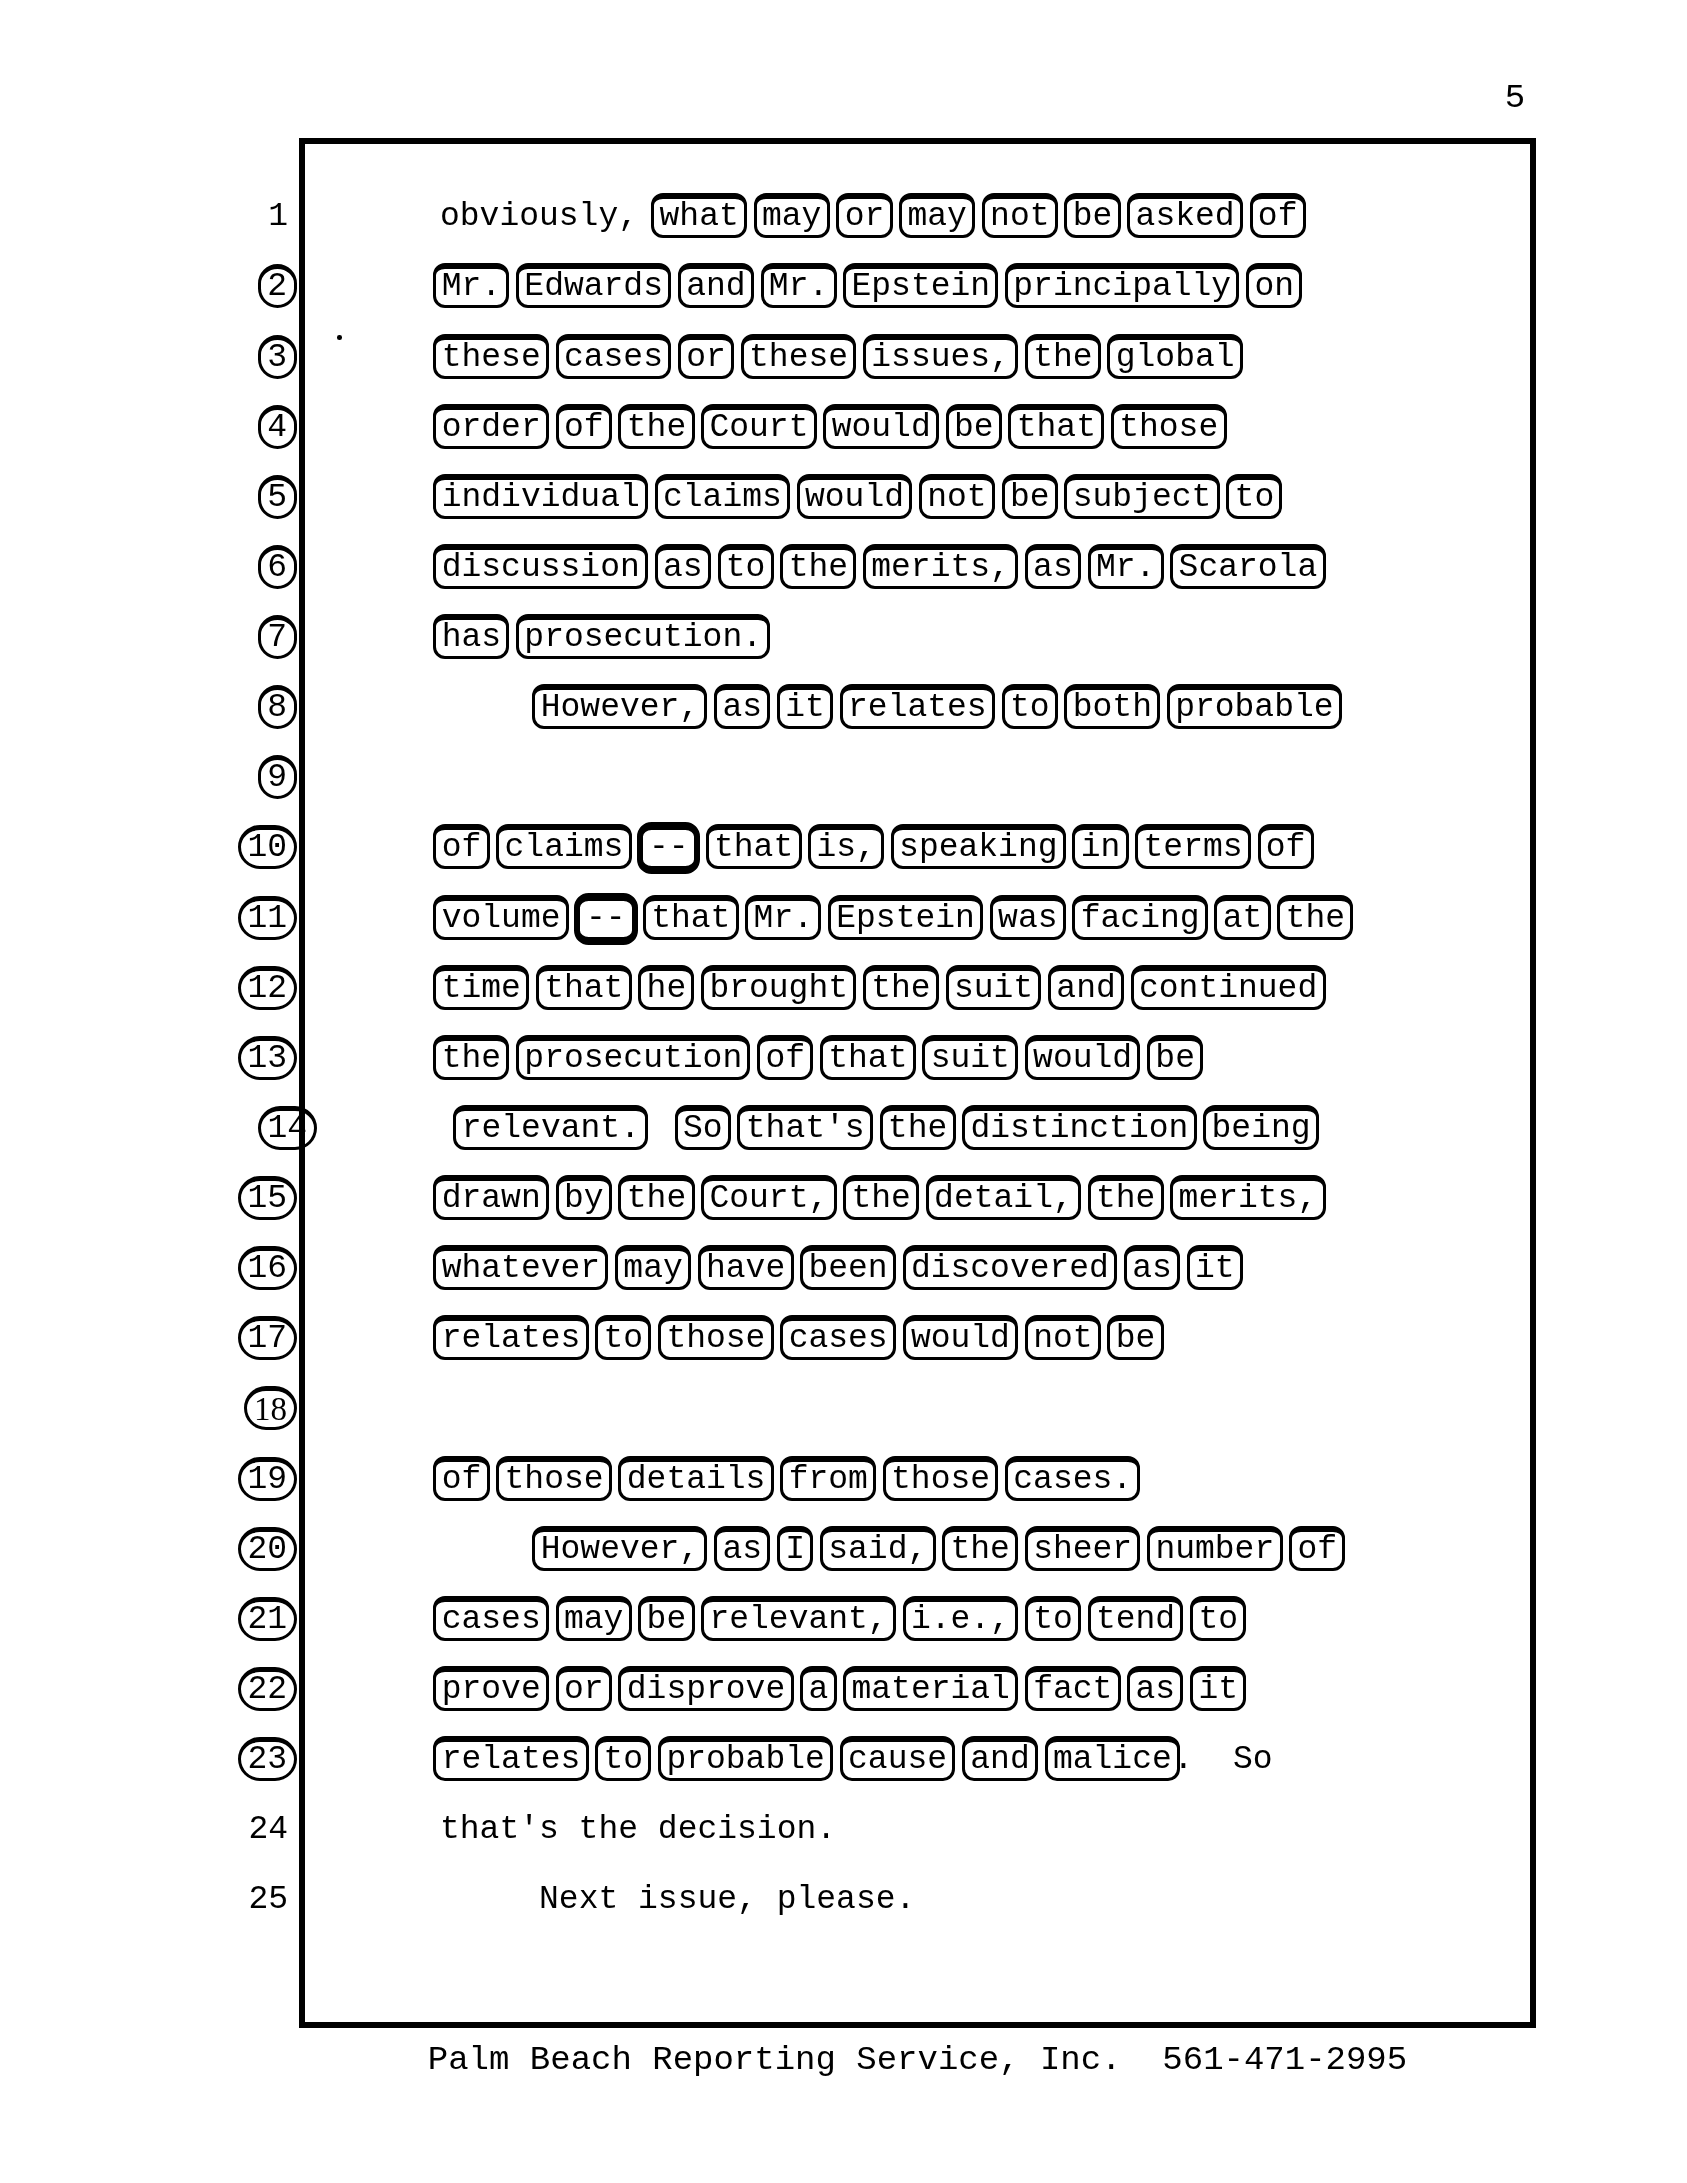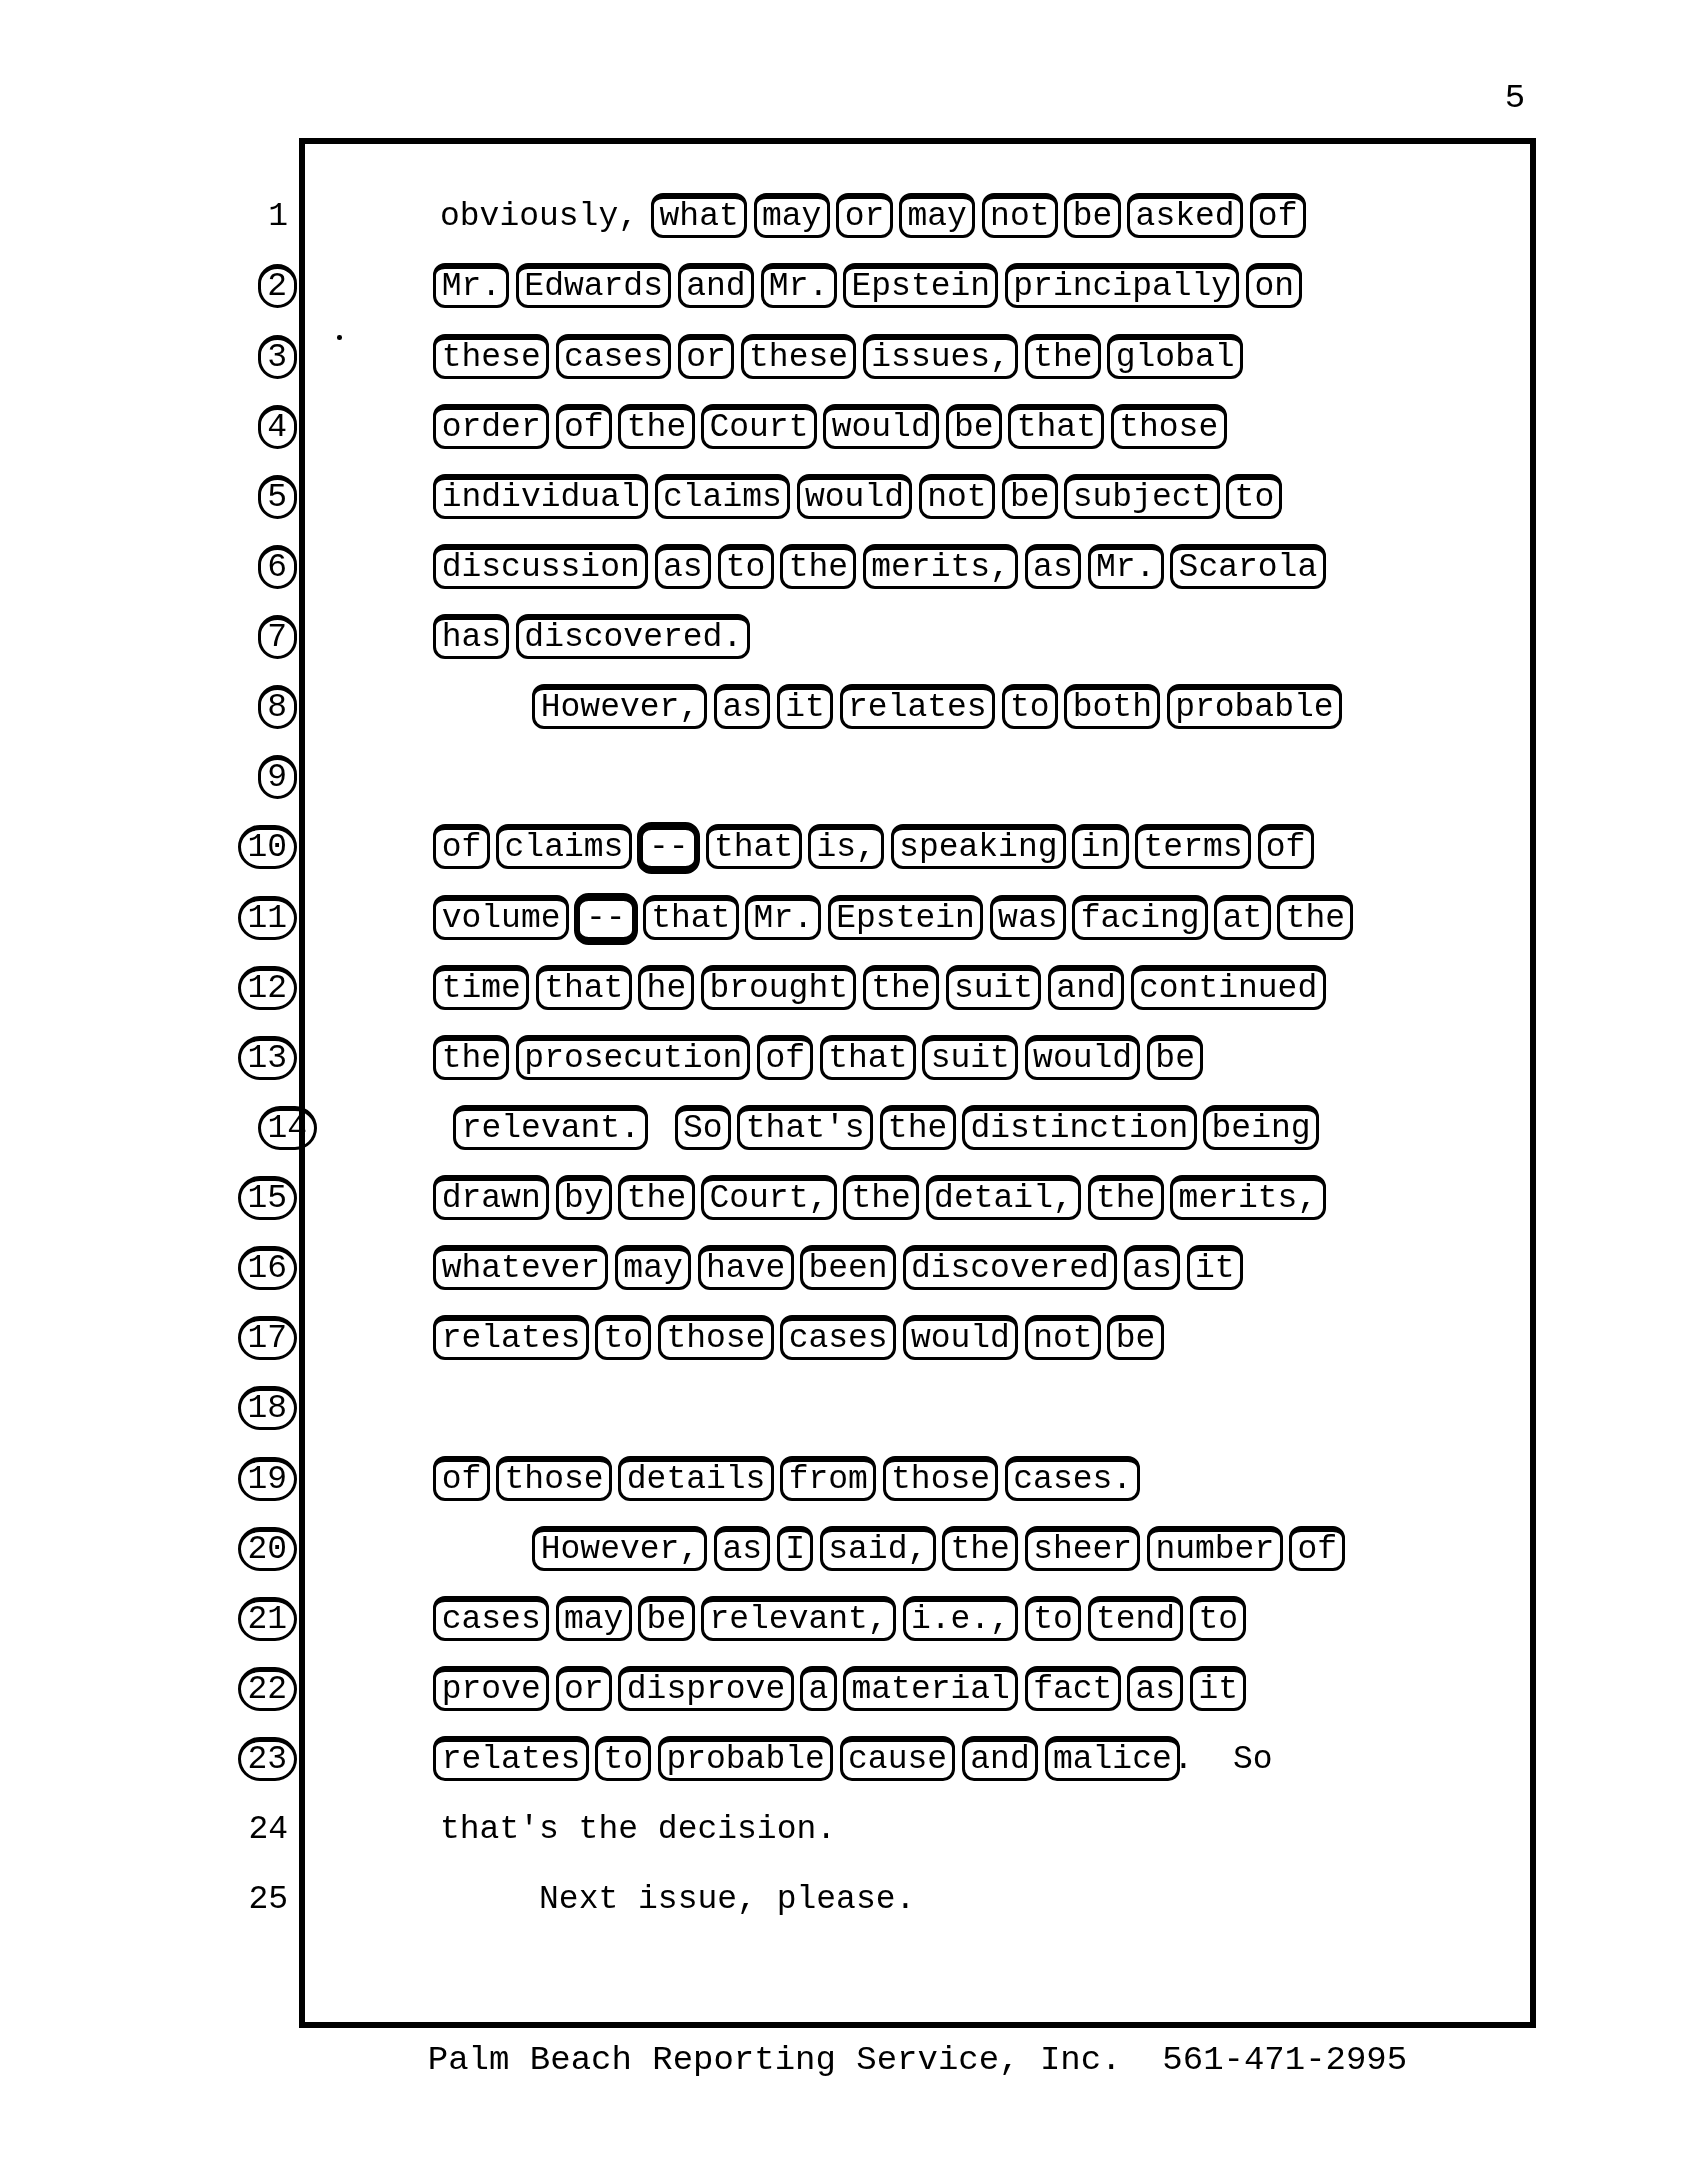--- a/index.html
+++ b/index.html
@@ -90,32 +90,32 @@
   <div class="page-number">5</div>
   <div class="frame"></div>
   <div class="ink-dot"></div>
   <div id="lines">
       <div class="tline" style="top: 185px;"><span class="lnum">1</span><span class="ltext"><span>obviously,</span> <span class="wbox">what</span> <span class="wbox">may</span> <span class="wbox">or</span> <span class="wbox">may</span> <span class="wbox">not</span> <span class="wbox">be</span> <span class="wbox">asked</span> <span class="wbox">of</span></span></div>
       <div class="tline" style="top: 255px;"><span class="lnum"><span class="nbox">2</span></span><span class="ltext"><span class="wbox">Mr.</span> <span class="wbox">Edwards</span> <span class="wbox">and</span> <span class="wbox">Mr.</span> <span class="wbox">Epstein</span> <span class="wbox">principally</span> <span class="wbox">on</span></span></div>
       <div class="tline" style="top: 326px;"><span class="lnum"><span class="nbox">3</span></span><span class="ltext"><span class="wbox">these</span> <span class="wbox">cases</span> <span class="wbox">or</span> <span class="wbox">these</span> <span class="wbox">issues,</span> <span class="wbox">the</span> <span class="wbox">global</span></span></div>
       <div class="tline" style="top: 396px;"><span class="lnum"><span class="nbox">4</span></span><span class="ltext"><span class="wbox">order</span> <span class="wbox">of</span> <span class="wbox">the</span> <span class="wbox">Court</span> <span class="wbox">would</span> <span class="wbox">be</span> <span class="wbox">that</span> <span class="wbox">those</span></span></div>
       <div class="tline" style="top: 466px;"><span class="lnum"><span class="nbox">5</span></span><span class="ltext"><span class="wbox">individual</span> <span class="wbox">claims</span> <span class="wbox">would</span> <span class="wbox">not</span> <span class="wbox">be</span> <span class="wbox">subject</span> <span class="wbox">to</span></span></div>
       <div class="tline" style="top: 536px;"><span class="lnum"><span class="nbox">6</span></span><span class="ltext"><span class="wbox">discussion</span> <span class="wbox">as</span> <span class="wbox">to</span> <span class="wbox">the</span> <span class="wbox">merits,</span> <span class="wbox">as</span> <span class="wbox">Mr.</span> <span class="wbox">Scarola</span></span></div>
-      <div class="tline" style="top: 606px;"><span class="lnum"><span class="nbox">7</span></span><span class="ltext"><span class="wbox">has</span> <span class="wbox">discovered.</span></span></div>
+      <div class="tline" style="top: 606px;"><span class="lnum"><span class="nbox">7</span></span><span class="ltext"><span class="wbox">has</span> <span class="wbox">prosecution.</span></span></div>
       <div class="tline" style="top: 676px;"><span class="lnum"><span class="nbox">8</span></span><span class="ltext">     <span class="wbox">However,</span> <span class="wbox">as</span> <span class="wbox">it</span> <span class="wbox">relates</span> <span class="wbox">to</span> <span class="wbox">both</span> <span class="wbox">probable</span></span></div>
       <div class="tline" style="top: 746px;"><span class="lnum"><span class="nbox">9</span></span></div>
       <div class="tline" style="top: 816px;"><span class="lnum"><span class="nbox">10</span></span><span class="ltext"><span class="wbox">of</span> <span class="wbox">claims</span> <span class="wbox thick">--</span> <span class="wbox">that</span> <span class="wbox">is,</span> <span class="wbox">speaking</span> <span class="wbox">in</span> <span class="wbox">terms</span> <span class="wbox">of</span></span></div>
       <div class="tline" style="top: 887px;"><span class="lnum"><span class="nbox">11</span></span><span class="ltext"><span class="wbox">volume</span> <span class="wbox thick">--</span> <span class="wbox">that</span> <span class="wbox">Mr.</span> <span class="wbox">Epstein</span> <span class="wbox">was</span> <span class="wbox">facing</span> <span class="wbox">at</span> <span class="wbox">the</span></span></div>
       <div class="tline" style="top: 957px;"><span class="lnum"><span class="nbox">12</span></span><span class="ltext"><span class="wbox">time</span> <span class="wbox">that</span> <span class="wbox">he</span> <span class="wbox">brought</span> <span class="wbox">the</span> <span class="wbox">suit</span> <span class="wbox">and</span> <span class="wbox">continued</span></span></div>
       <div class="tline" style="top: 1027px; padding-left: 39px;"><span class="lnum"><span class="nbox">13</span></span><span class="ltext"><span class="wbox">the</span> <span class="wbox">prosecution</span> <span class="wbox">of</span> <span class="wbox">that</span> <span class="wbox">suit</span> <span class="wbox">would</span> <span class="wbox">be</span></span></div>
       <div class="tline" style="top: 1097px; margin-left: 20px;"><span class="lnum"><span class="nbox">14</span></span><span class="ltext"><span class="wbox">relevant.</span>  <span class="wbox">So</span> <span class="wbox">that's</span> <span class="wbox">the</span> <span class="wbox">distinction</span> <span class="wbox">being</span></span></div>
       <div class="tline" style="top: 1167px;"><span class="lnum"><span class="nbox">15</span></span><span class="ltext"><span class="wbox">drawn</span> <span class="wbox">by</span> <span class="wbox">the</span> <span class="wbox">Court,</span> <span class="wbox">the</span> <span class="wbox">detail,</span> <span class="wbox">the</span> <span class="wbox">merits,</span></span></div>
       <div class="tline" style="top: 1237px;"><span class="lnum"><span class="nbox">16</span></span><span class="ltext"><span class="wbox">whatever</span> <span class="wbox">may</span> <span class="wbox">have</span> <span class="wbox">been</span> <span class="wbox">discovered</span> <span class="wbox">as</span> <span class="wbox">it</span></span></div>
       <div class="tline" style="top: 1307px;"><span class="lnum"><span class="nbox">17</span></span><span class="ltext"><span class="wbox">relates</span> <span class="wbox">to</span> <span class="wbox">those</span> <span class="wbox">cases</span> <span class="wbox">would</span> <span class="wbox">not</span> <span class="wbox">be</span></span></div>
-      <div class="tline" style="top: 1377px;"><span class="lnum"><span class="nbox">18</span></span></div>
+      <div class="tline" style="top: 1377px; font-family: Liberation Serif, serif;"><span class="lnum"><span class="nbox">18</span></span></div>
       <div class="tline" style="top: 1448px; padding-left: 32px;"><span class="lnum"><span class="nbox">19</span></span><span class="ltext"><span class="wbox">of</span> <span class="wbox">those</span> <span class="wbox">details</span> <span class="wbox">from</span> <span class="wbox">those</span> <span class="wbox">cases.</span></span></div>
       <div class="tline" style="top: 1518px;"><span class="lnum"><span class="nbox">20</span></span><span class="ltext">     <span class="wbox">However,</span> <span class="wbox">as</span> <span class="wbox">I</span> <span class="wbox">said,</span> <span class="wbox">the</span> <span class="wbox">sheer</span> <span class="wbox">number</span> <span class="wbox">of</span></span></div>
       <div class="tline" style="top: 1588px;"><span class="lnum"><span class="nbox">21</span></span><span class="ltext"><span class="wbox">cases</span> <span class="wbox">may</span> <span class="wbox">be</span> <span class="wbox">relevant,</span> <span class="wbox">i.e.,</span> <span class="wbox">to</span> <span class="wbox">tend</span> <span class="wbox">to</span></span></div>
       <div class="tline" style="top: 1658px;"><span class="lnum"><span class="nbox">22</span></span><span class="ltext"><span class="wbox">prove</span> <span class="wbox">or</span> <span class="wbox">disprove</span> <span class="wbox">a</span> <span class="wbox">material</span> <span class="wbox">fact</span> <span class="wbox">as</span> <span class="wbox">it</span></span></div>
       <div class="tline" style="top: 1728px;"><span class="lnum"><span class="nbox">23</span></span><span class="ltext"><span class="wbox">relates</span> <span class="wbox">to</span> <span class="wbox">probable</span> <span class="wbox">cause</span> <span class="wbox">and</span> <span class="wbox">malice</span><span>.</span>  <span>So</span></span></div>
       <div class="tline" style="top: 1798px;"><span class="lnum">24</span><span class="ltext"><span>that's the decision.</span></span></div>
       <div class="tline" style="top: 1868px;"><span class="lnum">25</span><span class="ltext">     <span>Next issue, please.</span></span></div>
     </div>
   <div class="footer">Palm Beach Reporting Service, Inc.  561-471-2995</div>
 </div>

